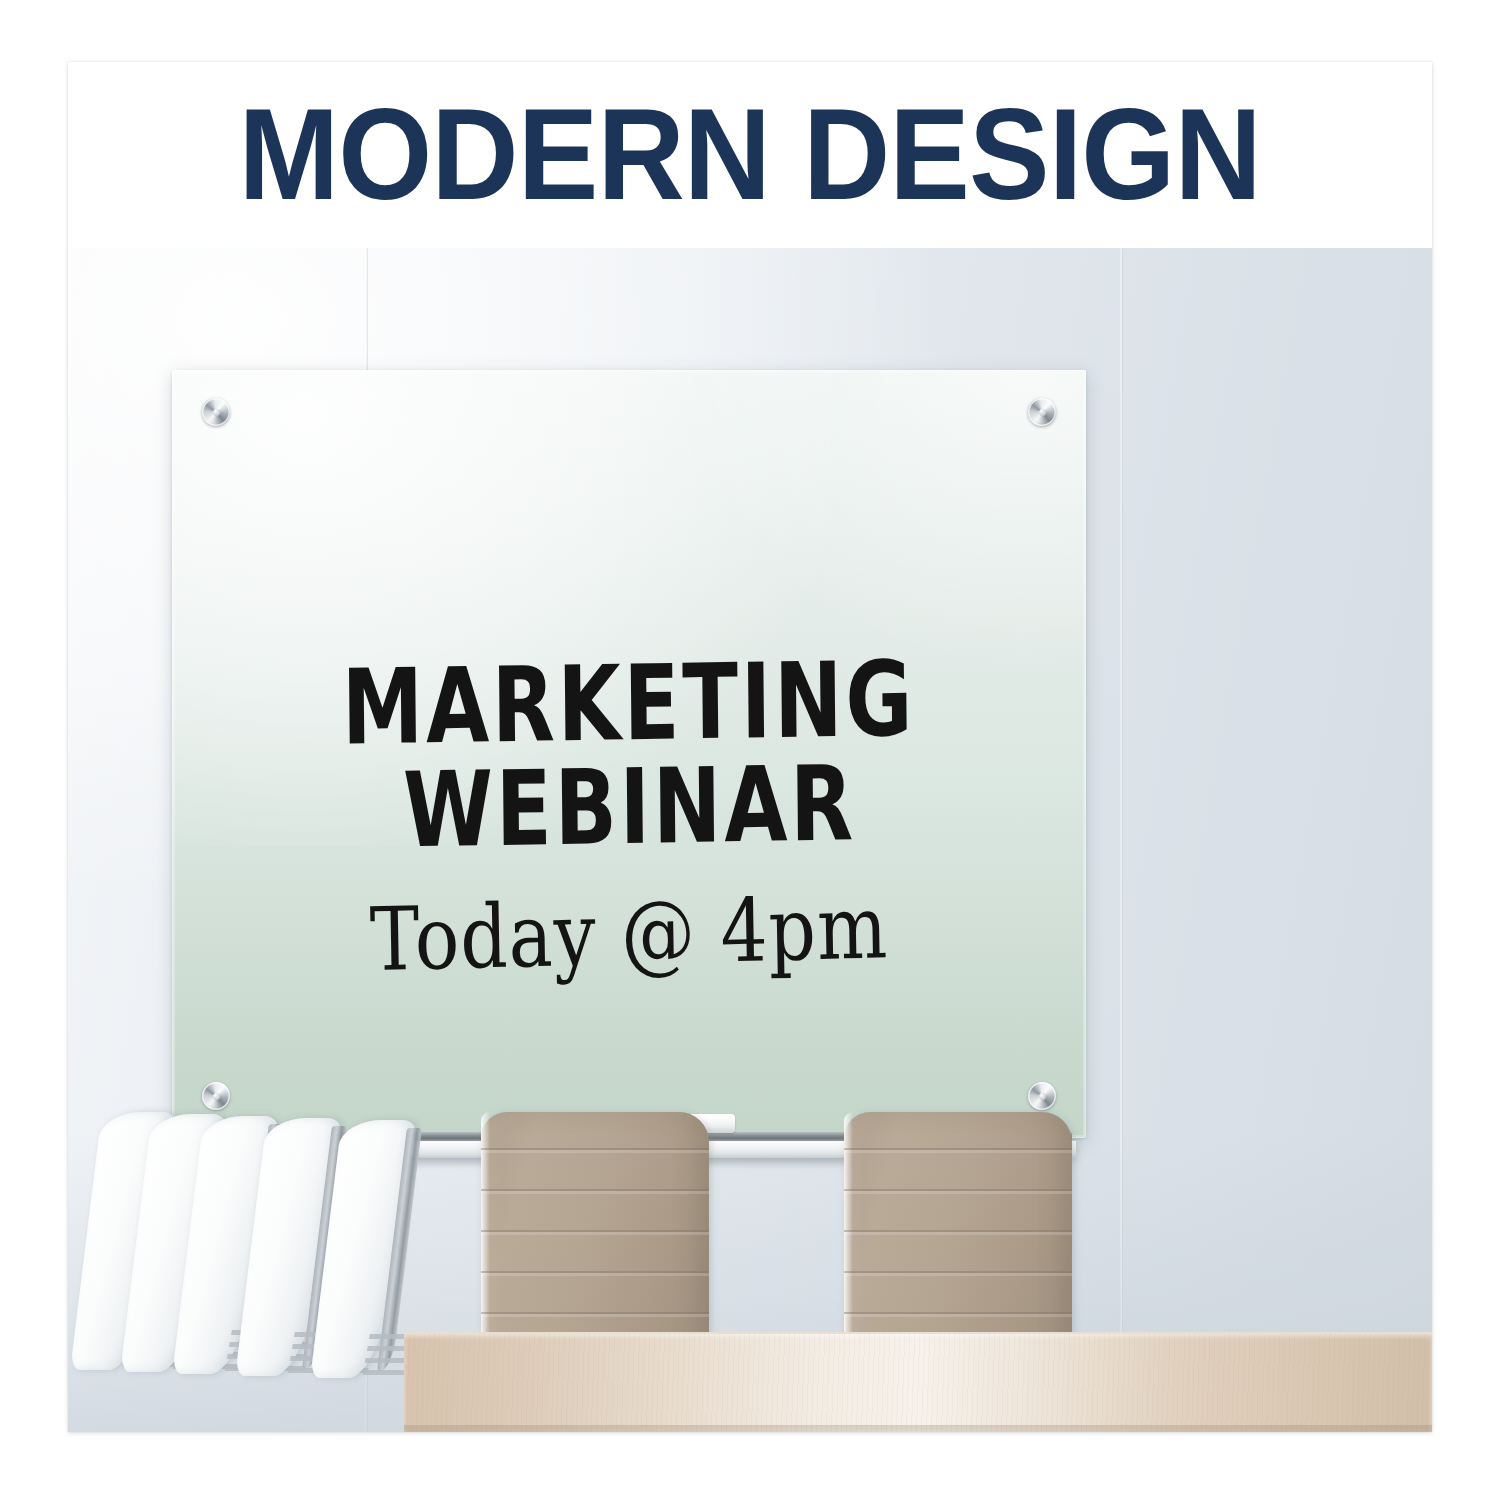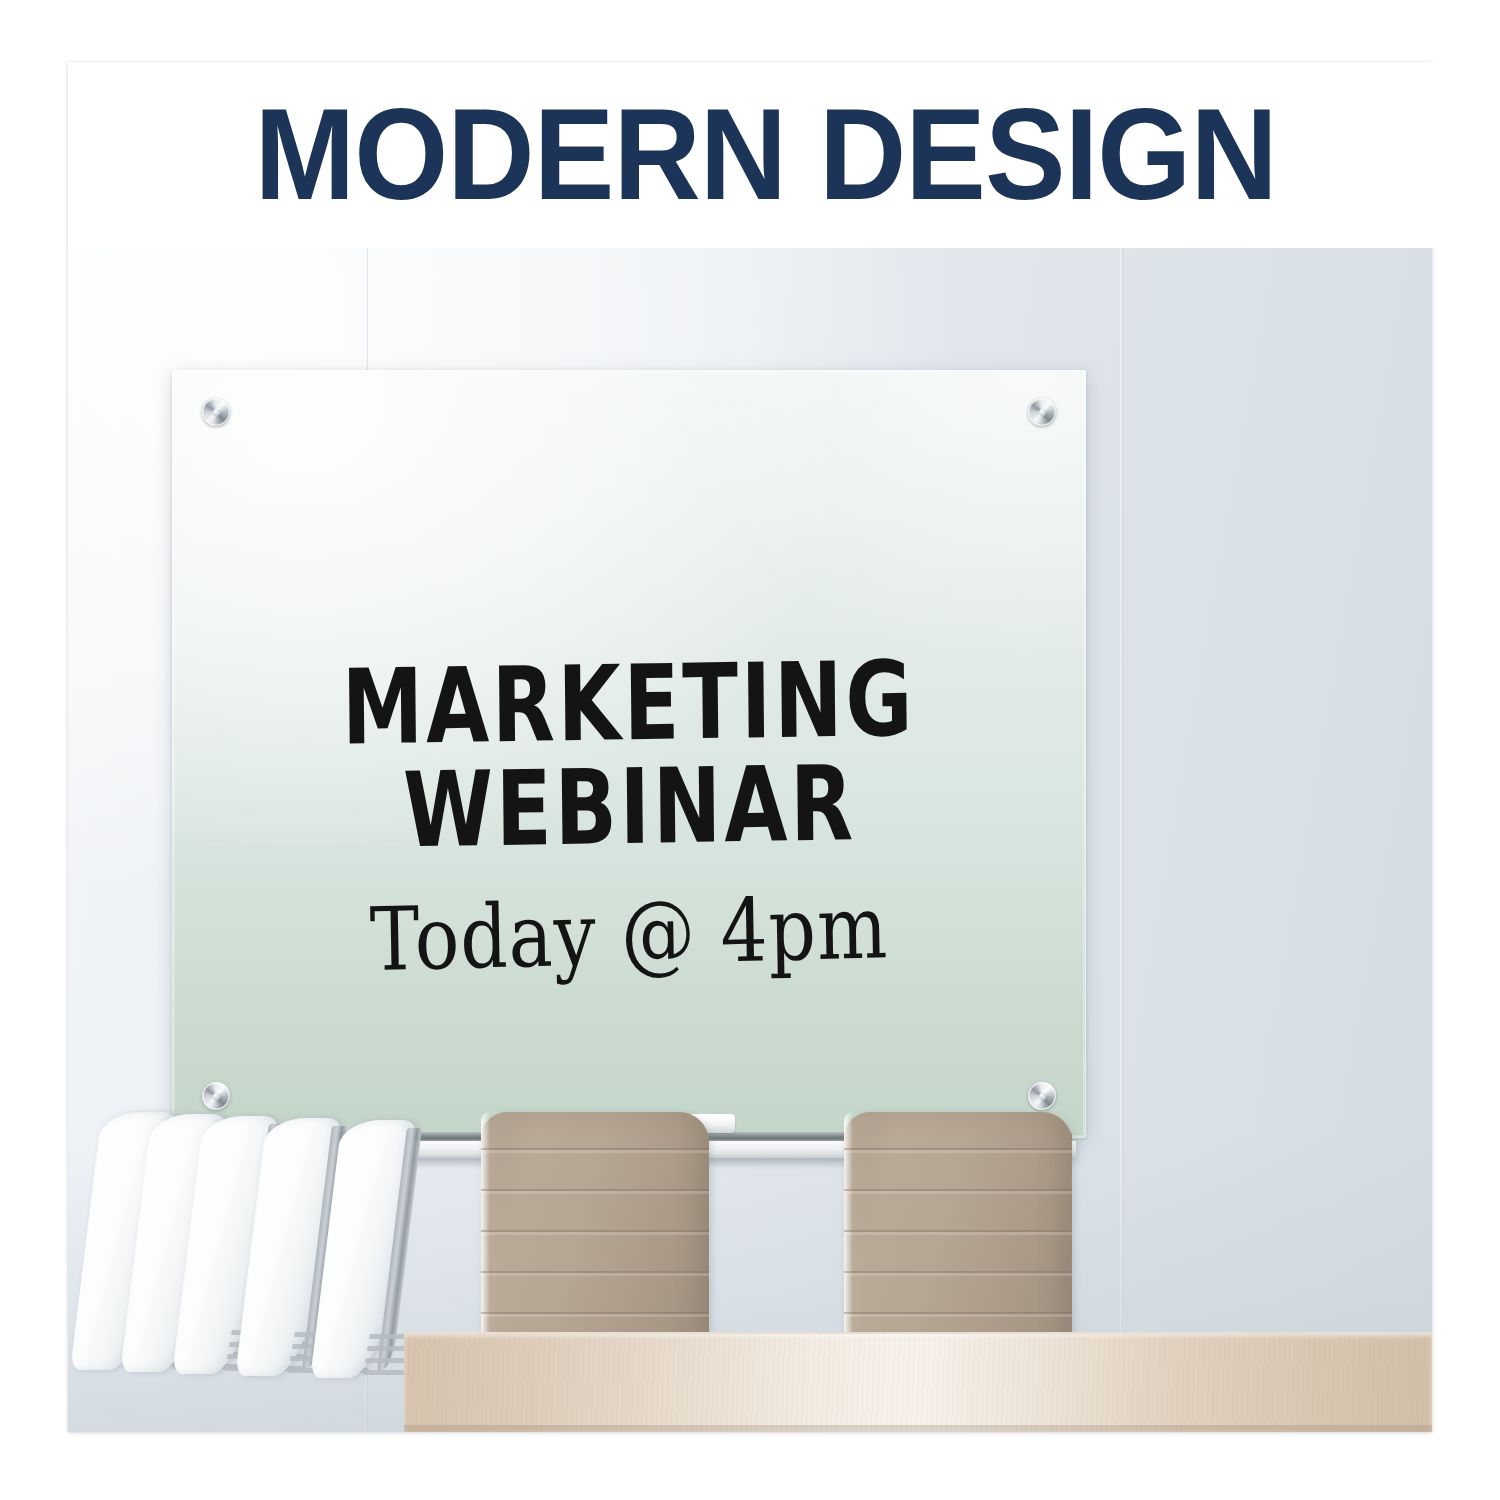--- a/index.html
+++ b/index.html
@@ -16,21 +16,21 @@
     position:absolute;
     left:68px; top:62px;
     width:1364px; height:1370px;
     background:#ffffff;
     box-shadow:0 1px 5px rgba(0,0,0,0.13), 0 0 1px rgba(0,0,0,0.18);
   }
 
   
   #header-band {
     position:absolute;
-    left:16px; top:0;
+    left:0; top:0;
     width:100%; height:186px;
     background:#ffffff;
     display:flex;
     align-items:center;
     justify-content:center;
     z-index:6;
   }
   #headline {
     font-family:"Liberation Sans", sans-serif;
     font-weight:bold;

